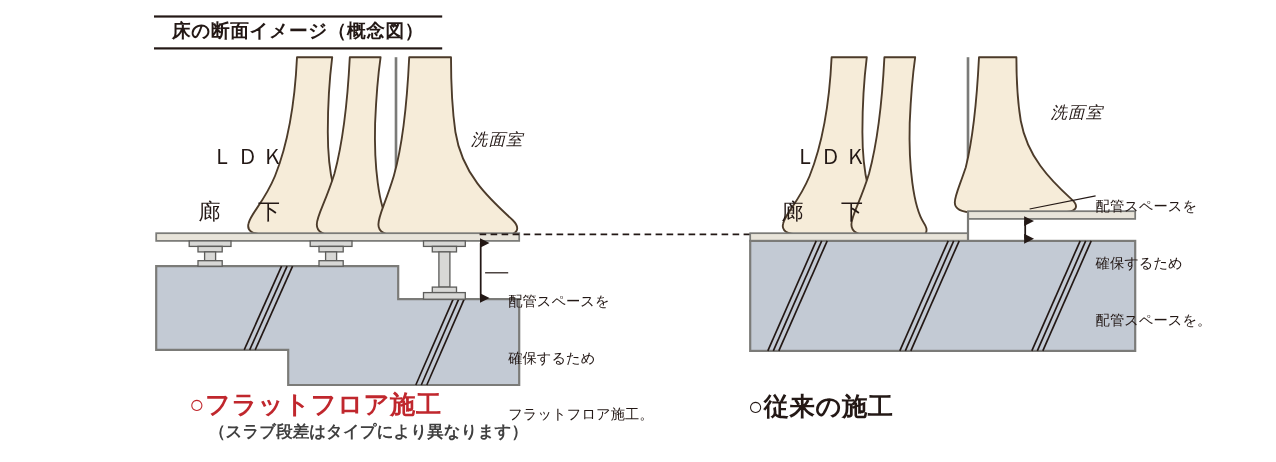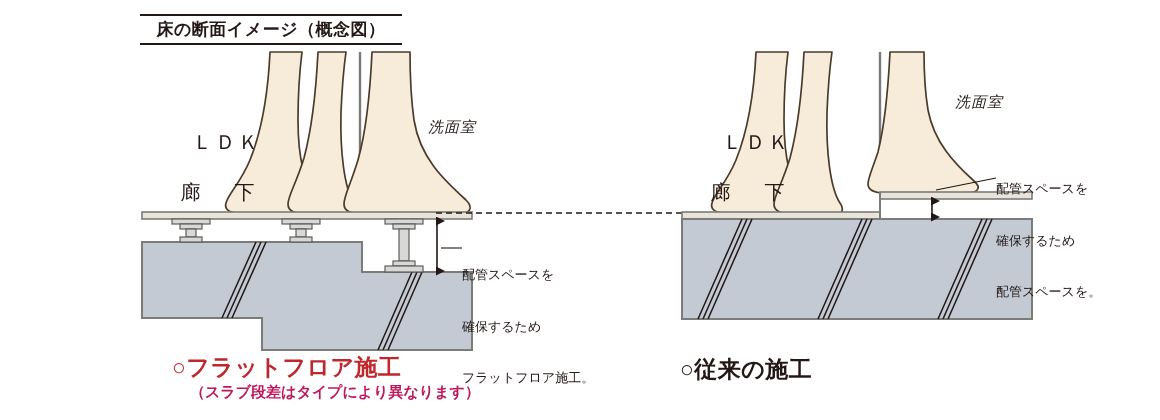--- a/index.html
+++ b/index.html
@@ -53,21 +53,21 @@
   }
 
   .caption{
     position:absolute;
     font-family:Liberation Mono, monospace;
     font-weight:bold;
     white-space:nowrap;
   }
   .cap-main-red{font-size:23px;color:#c0272d;letter-spacing:0.5px;}
   .cap-main-black{font-size:23px;color:#231815;letter-spacing:0.5px;}
-  .cap-sub{font-size:15px;color:#be185d;letter-spacing:0px;}
+  .cap-sub{font-size:15px;color:#404040;letter-spacing:0px;}
 </style>
 </head>
 <body>
 
 <div id="stage">
 
   <svg id="svgroot" width="1160" height="420" viewBox="0 0 1160 420">
 
     <defs>
       <marker id="arrUp" markerWidth="9" markerHeight="9" refX="4.5" refY="8" orient="auto" markerUnits="userSpaceOnUse">

